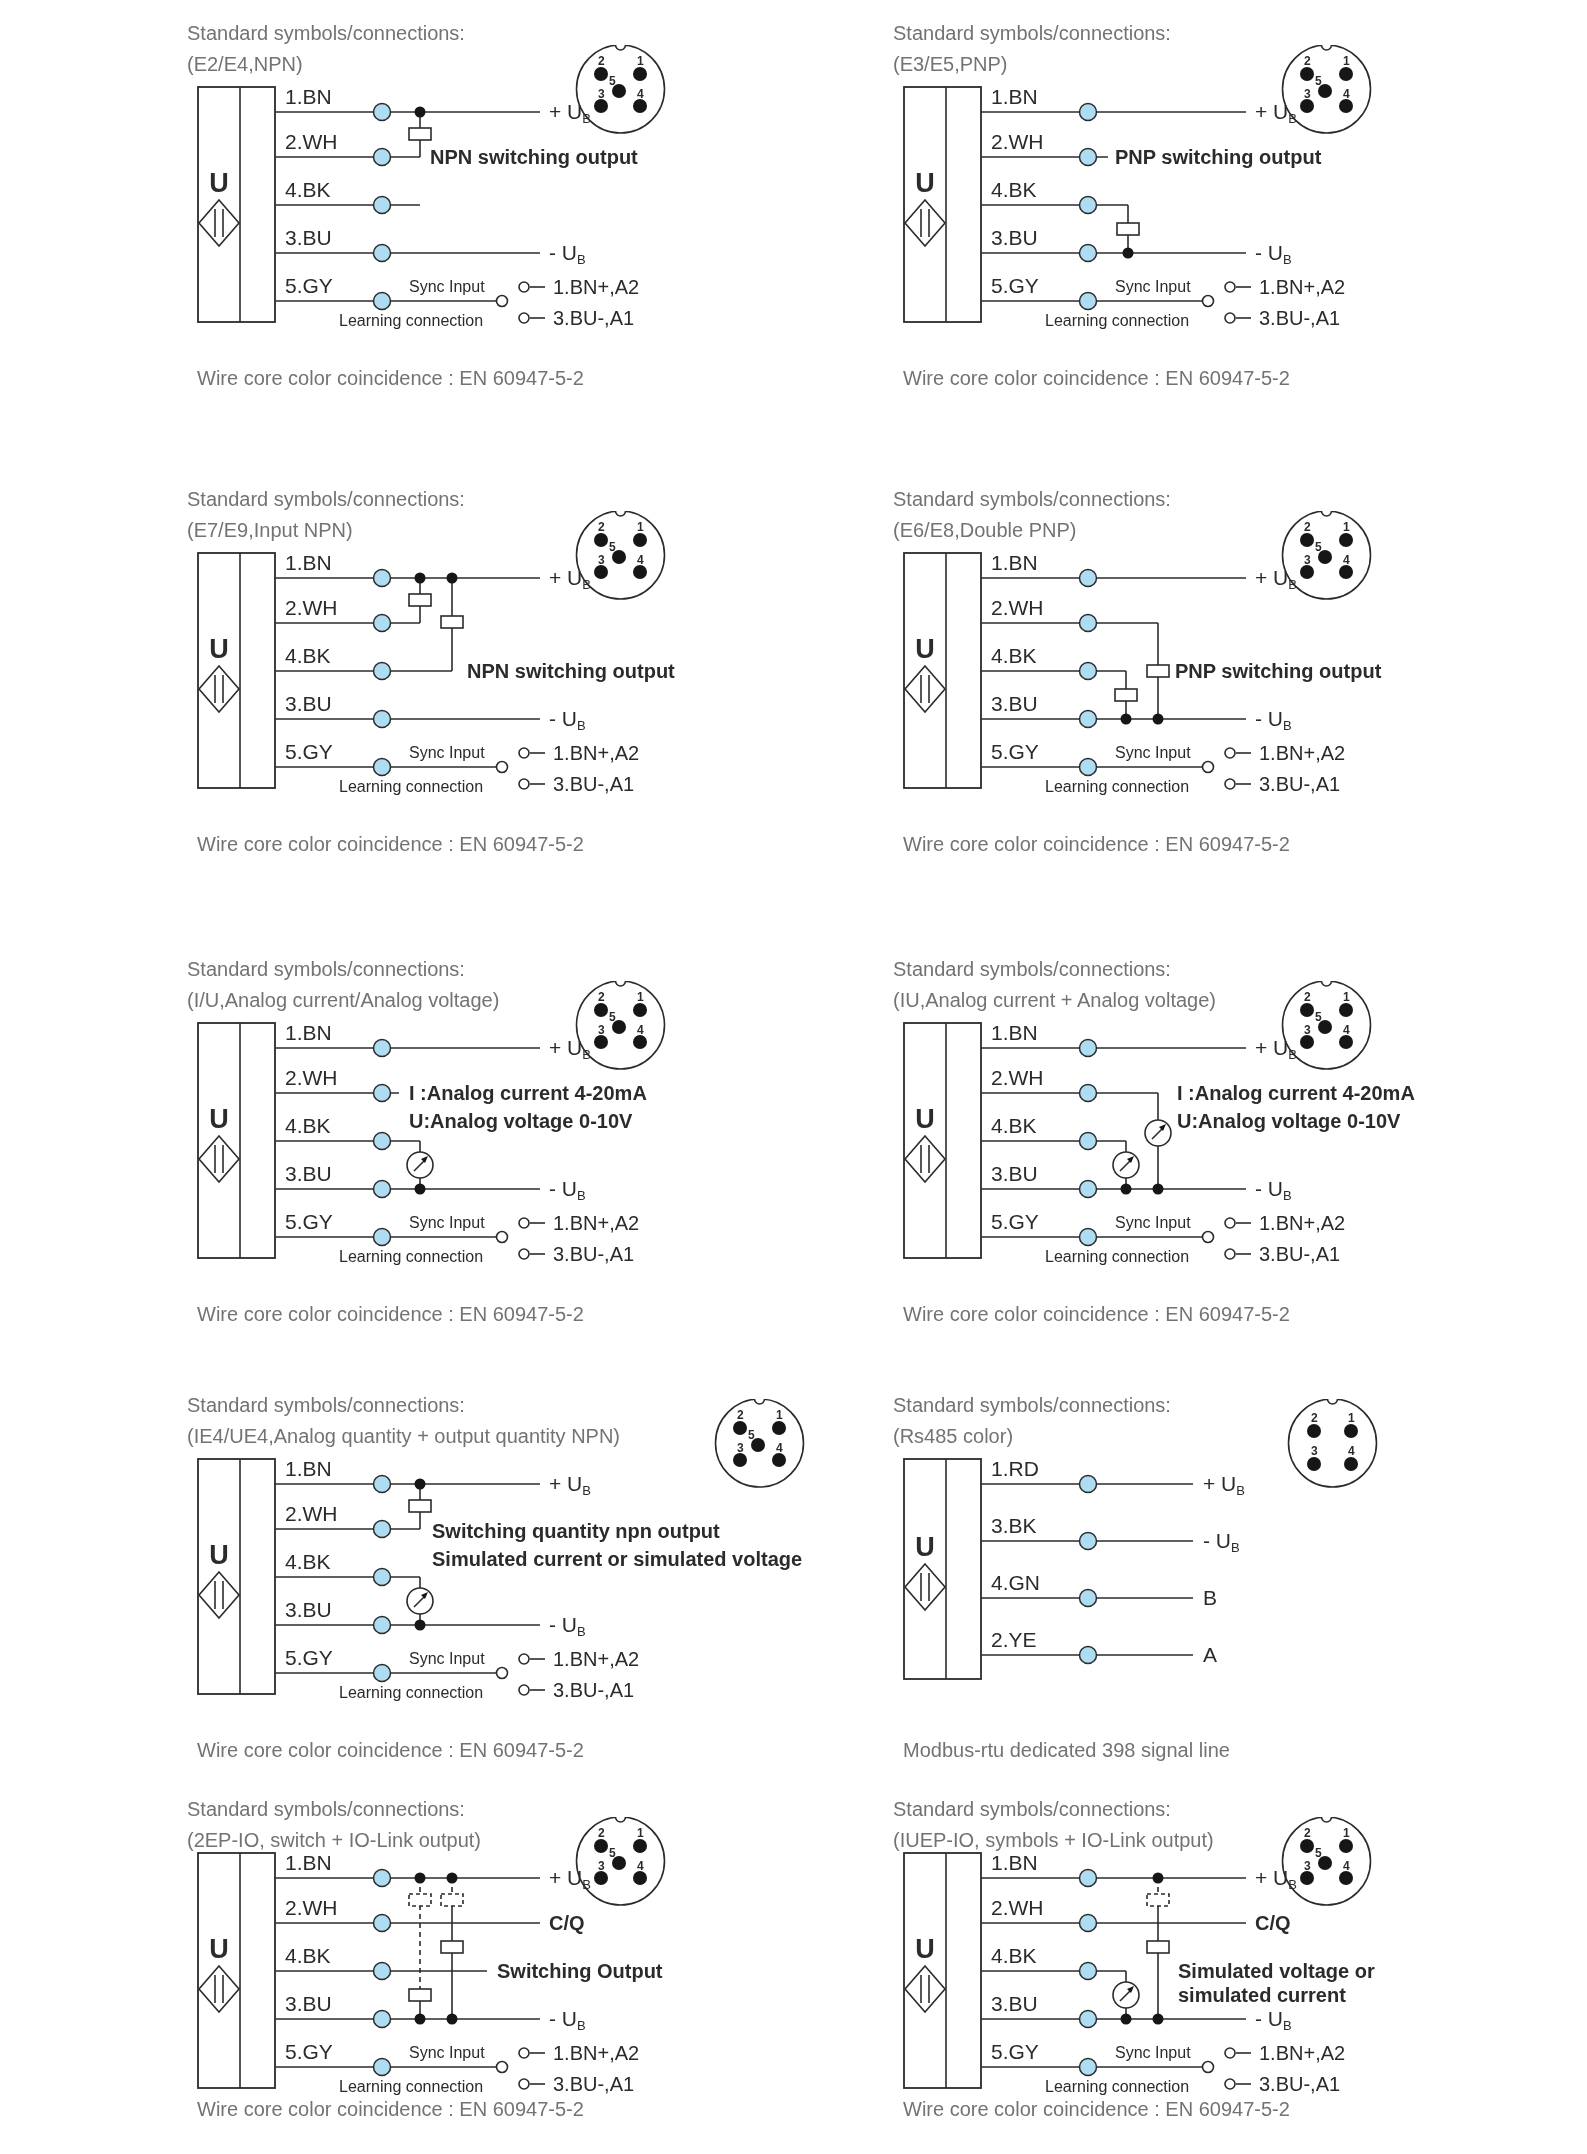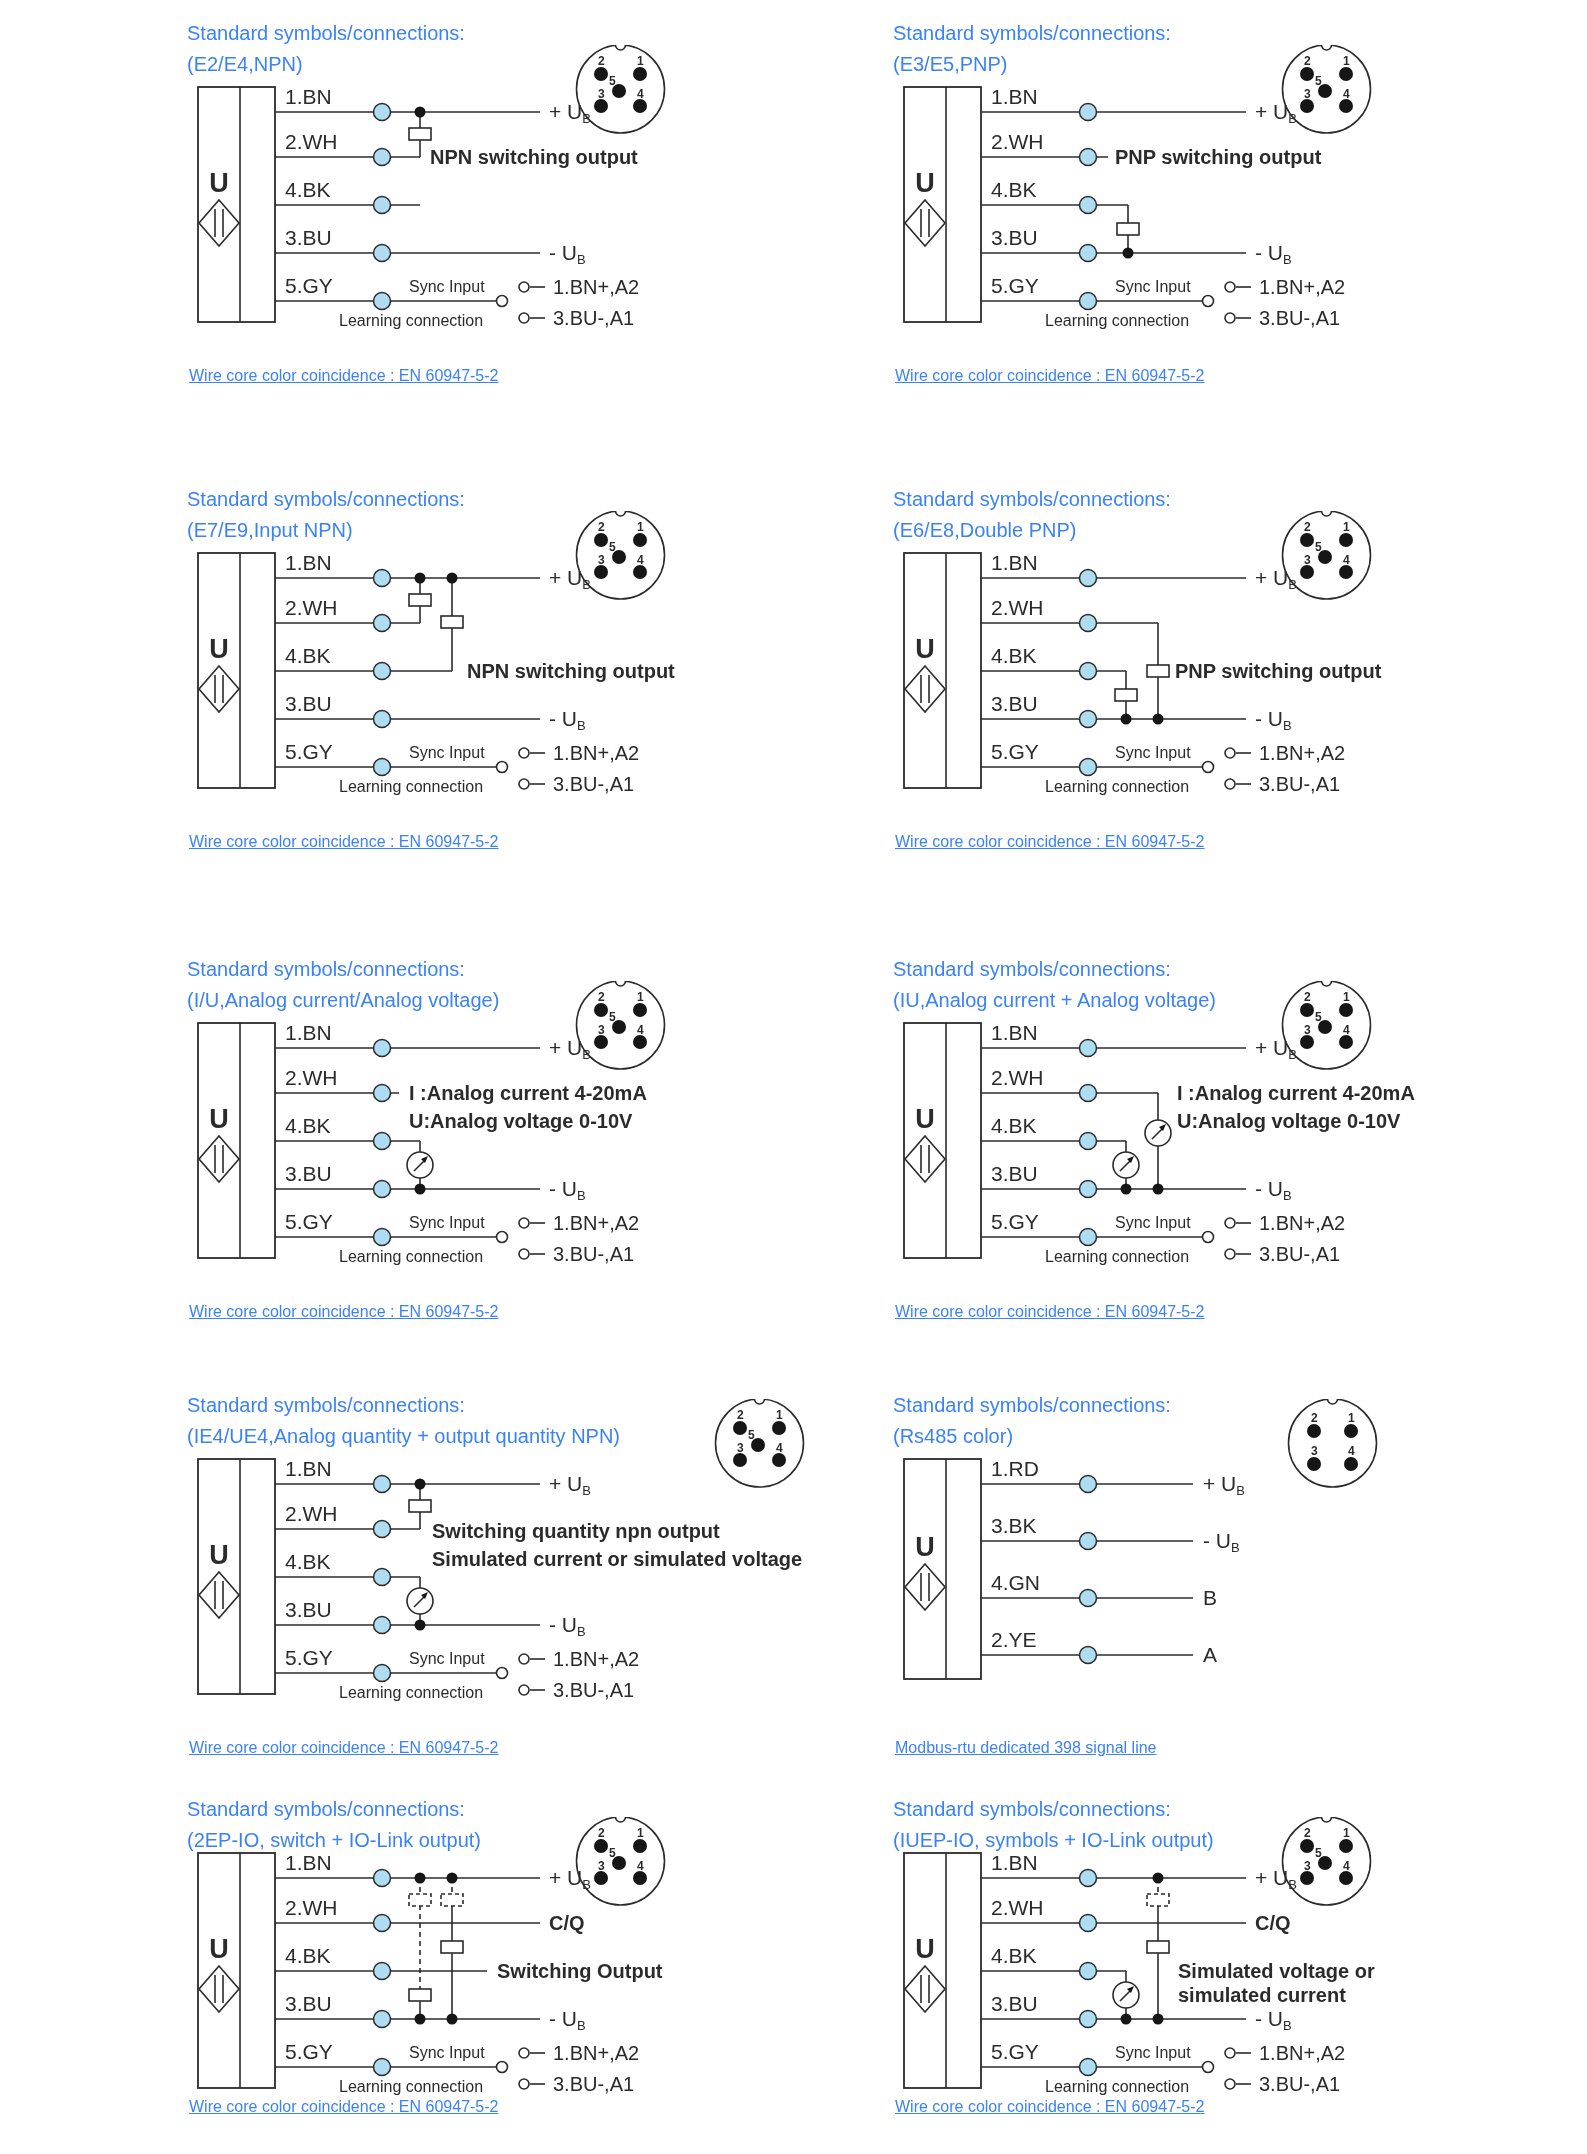--- a/index.html
+++ b/index.html
@@ -1,21 +1,21 @@
 <!DOCTYPE html>
 <html><head>
 <meta charset="utf-8">
 <style>
   html,body{margin:0;padding:0;background:#ffffff;}
   .page{position:relative;width:1587px;height:2154px;background:#ffffff;overflow:hidden;
-        font-family:"Liberation Sans",sans-serif;color:#3b82f6;}
+        font-family:"Liberation Sans",sans-serif;color:#737373;}
   .panel{position:absolute;width:706px;height:440px;}
   .ptitle{position:absolute;left:0;top:0;font-size:20px;line-height:23px;white-space:nowrap;}
   .psub{position:absolute;left:0;top:31px;font-size:20px;line-height:23px;white-space:nowrap;}
-  .pfooter{position:absolute;left:2px;top:345px;font-size:16px;white-space:nowrap;text-decoration:underline;}
+  .pfooter{position:absolute;left:10px;top:345px;font-size:20px;white-space:nowrap;}
   .diagram{position:absolute;left:0;top:40px;}
   .connector{position:absolute;}
   .row5 .diagram{top:30px;}
   .row5 .pfooter{top:300px;}
   svg text{font-family:"Liberation Sans",sans-serif;fill:#2b2b2b;}
   .ln{stroke:#2b2b2b;stroke-width:1.6;fill:none;}
   .lnd{stroke:#2b2b2b;stroke-width:1.6;fill:none;stroke-dasharray:5 4;}
   .ubox{fill:none;stroke:#2b2b2b;stroke-width:1.8;}
   .term{fill:#aedcf2;stroke:#2b2b2b;stroke-width:1.5;}
   .dot{fill:#161616;}

